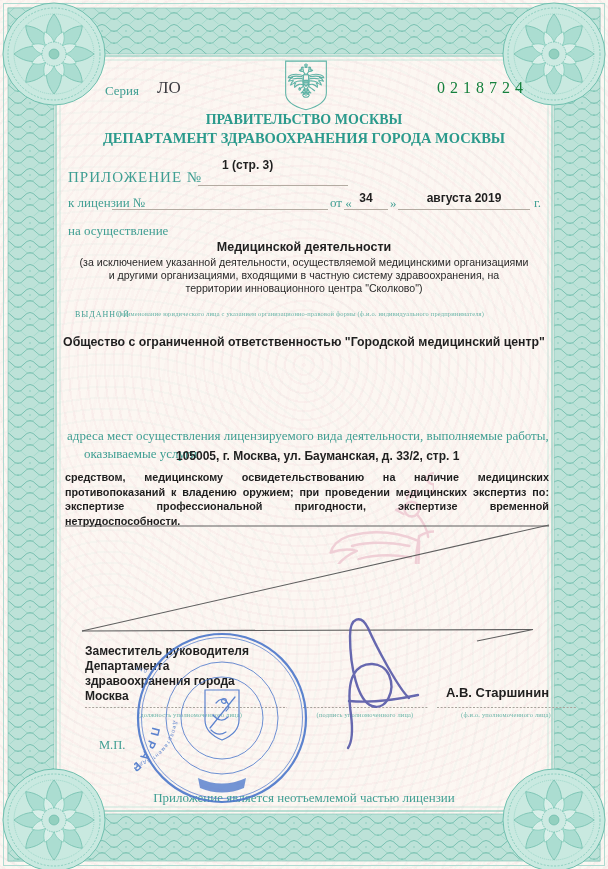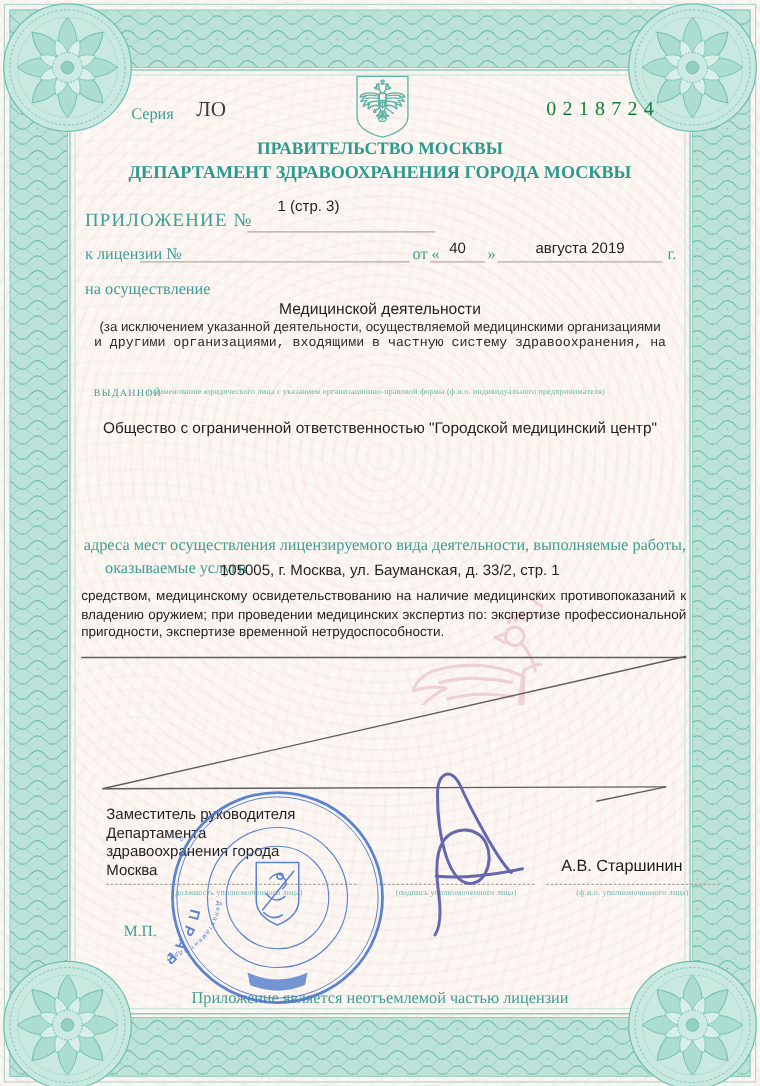--- a/index.html
+++ b/index.html
@@ -8,21 +8,21 @@
   .page::before{content:"";position:absolute;inset:0;z-index:0;
     background:
       repeating-radial-gradient(circle at 50% 42%, rgba(238,198,206,0.14) 0 2px, transparent 2px 9px),
       repeating-radial-gradient(circle at 18% 75%, rgba(176,216,206,0.08) 0 2px, transparent 2px 11px),
       repeating-linear-gradient(100deg, rgba(243,214,219,0.10) 0 3px, transparent 3px 9px);}
   .layer{position:absolute;inset:0;}
   .z1{z-index:1}.z2{z-index:2}.z3{z-index:3}.z4{z-index:4}
   .abs{position:absolute;}
   .teal{color:#3f9e92;}
   .teal-b{color:#2b9a8c;font-weight:bold;}
-  .ink{color:#1f1f1f;font-family:"Liberation Sans", sans-serif;font-weight:normal;}
+  .ink{color:#1f1f1f;font-family:"Liberation Sans", sans-serif;font-weight:bold;}
   .tiny-note{color:#6cb5a9;font-size:6.4px;letter-spacing:.2px;font-family:"Liberation Serif", serif;}
   .serif13{font-size:13px;}
   .center{text-align:center;}
   .watermark{opacity:.85;}
   svg{display:block;}
   .stamp-outer-text{font-family:"Liberation Sans",sans-serif;font-weight:bold;font-size:11.5px;letter-spacing:5px;fill:#4b77cb;}
   .stamp-inner-text{font-family:"Liberation Sans",sans-serif;font-size:5.3px;letter-spacing:1.1px;fill:#4b77cb;}
 </style>
 </head>
 <body>
@@ -126,30 +126,31 @@
     <div class="abs" style="left:437px;top:79px;font-size:16px;letter-spacing:5px;color:#15803d">0218724</div>
 
     <div class="abs teal-b center" style="left:60px;top:112px;width:488px;font-size:14px">ПРАВИТЕЛЬСТВО МОСКВЫ</div>
     <div class="abs teal-b center" style="left:54px;top:130px;width:500px;font-size:14.5px">ДЕПАРТАМЕНТ ЗДРАВООХРАНЕНИЯ ГОРОДА МОСКВЫ</div>
 
     <div class="abs ink" style="left:222px;top:158px;font-size:12px">1 (стр. 3)</div>
     <div class="abs teal" style="left:68px;top:169px;font-size:15px;letter-spacing:1px">ПРИЛОЖЕНИЕ  №</div>
 
     <div class="abs teal serif13" style="left:68px;top:195px">к лицензии №</div>
     <div class="abs teal serif13" style="left:330px;top:195px">от «</div>
-    <div class="abs ink center" style="left:344px;top:191px;width:44px;font-size:12px">40</div>
+    <div class="abs ink center" style="left:344px;top:191px;width:44px;font-size:12px">34</div>
     <div class="abs teal serif13" style="left:390px;top:195px">»</div>
     <div class="abs ink center" style="left:398px;top:191px;width:132px;font-size:12px">августа 2019</div>
     <div class="abs teal serif13" style="left:534px;top:195px">г.</div>
 
     <div class="abs teal serif13" style="left:68px;top:223px">на осуществление</div>
 
     <div class="abs ink center" style="left:64px;top:240px;width:480px;font-size:12.5px">Медицинской деятельности</div>
     <div class="abs center" style="left:56px;top:256px;width:496px;font-size:10.6px;color:#2a2a2a;font-family:'Liberation Sans',sans-serif">(за исключением указанной деятельности, осуществляемой медицинскими организациями</div>
-    <div class="abs center" style="left:56px;top:269px;width:496px;font-size:10.6px;color:#2a2a2a;font-family:Liberation Mono, monospace">и другими организациями, входящими в частную систему здравоохранения, на</div>
+    <div class="abs center" style="left:56px;top:269px;width:496px;font-size:10.6px;color:#2a2a2a;font-family:Liberation Sans, sans-serif">и другими организациями, входящими в частную систему здравоохранения, на</div>
+    <div class="abs center" style="left:56px;top:282px;width:496px;font-size:10.6px;color:#2a2a2a;font-family:'Liberation Sans',sans-serif">территории инновационного центра "Сколково")</div>
 
     <div class="abs teal" style="left:75px;top:306px;font-size:12px;font-variant:small-caps;letter-spacing:1px">выданной</div>
     <div class="abs tiny-note" style="left:118px;top:310px;width:428px">(наименование юридического лица с указанием организационно-правовой формы  (ф.и.о. индивидуального предпринимателя)</div>
 
     <div class="abs ink center" style="left:60px;top:335px;width:488px;font-size:12.3px">Общество с ограниченной ответственностью "Городской медицинский центр"</div>
 
     <div class="abs teal serif13" style="left:67px;top:428px">адреса мест осуществления лицензируемого вида деятельности, выполняемые работы,</div>
     <div class="abs teal serif13" style="left:84px;top:446px">оказываемые услуги</div>
     <div class="abs ink" style="left:176px;top:449px;font-size:12px">105005, г. Москва, ул. Бауманская, д. 33/2, стр. 1</div>
 

